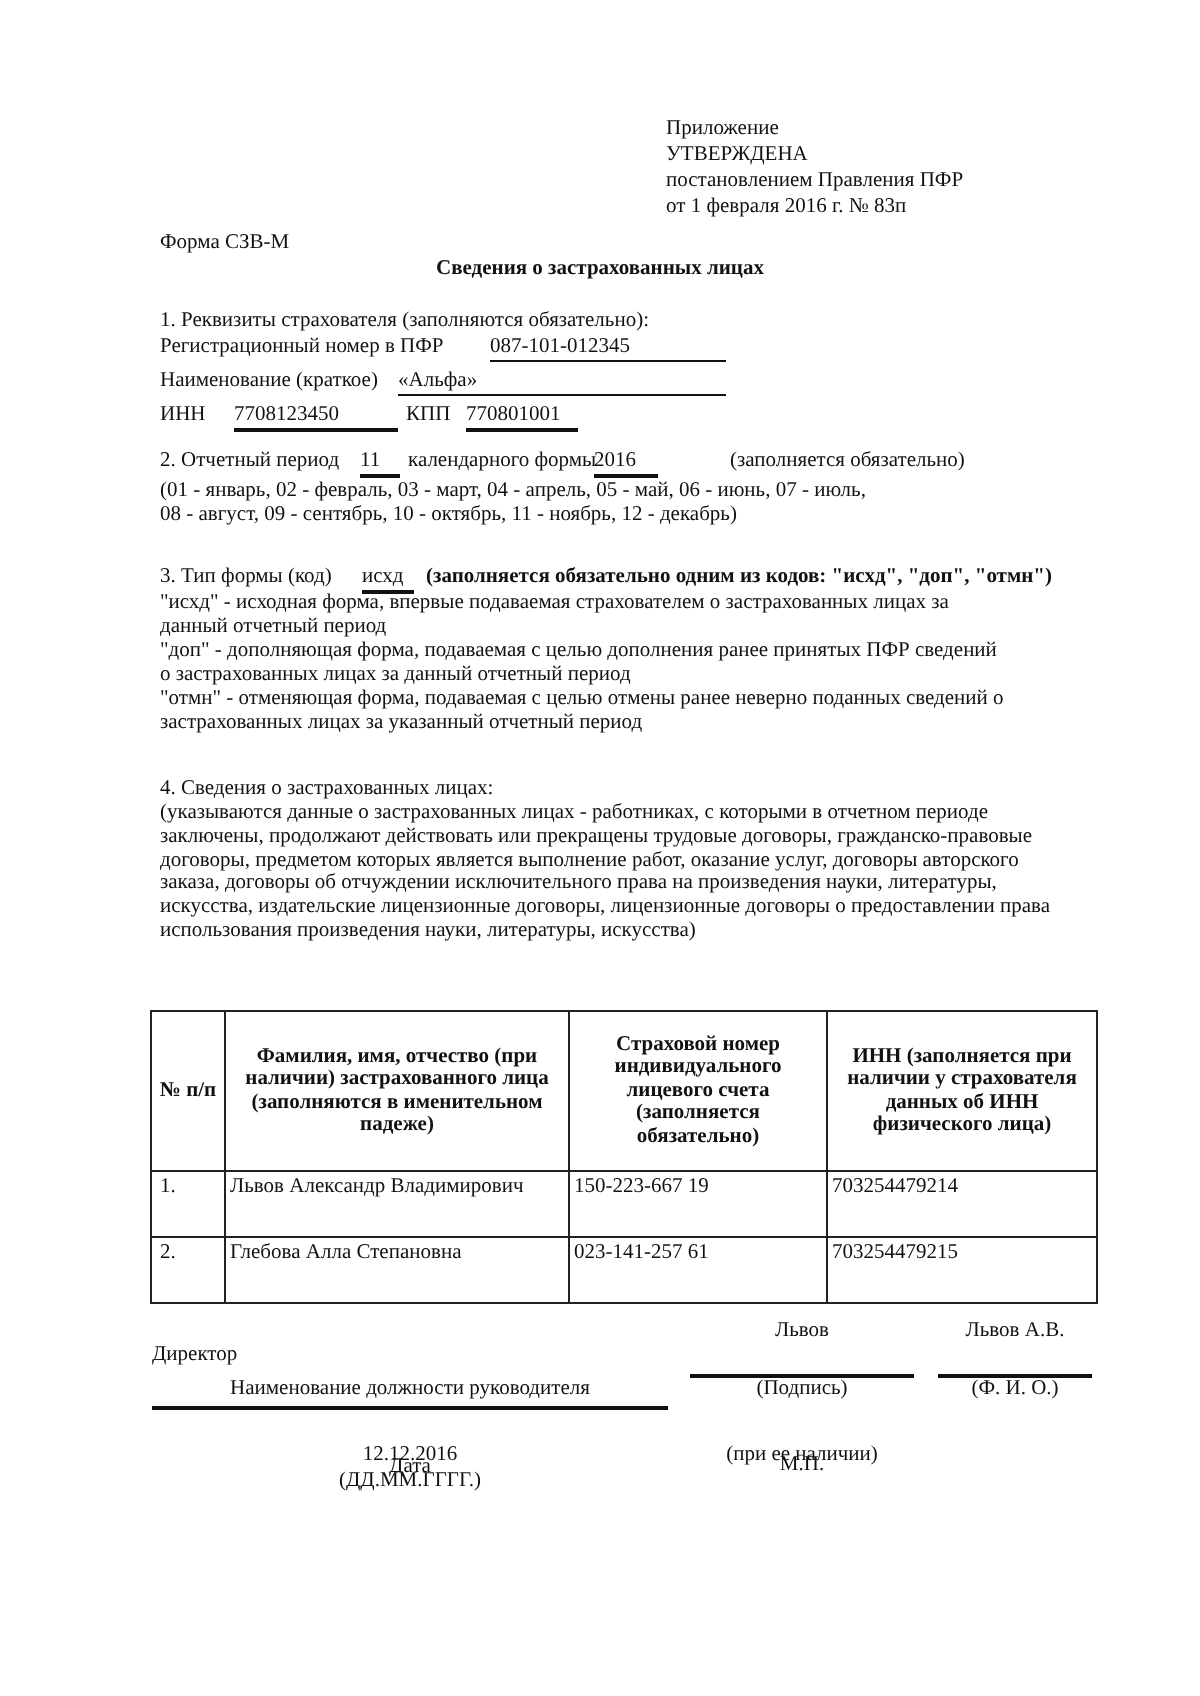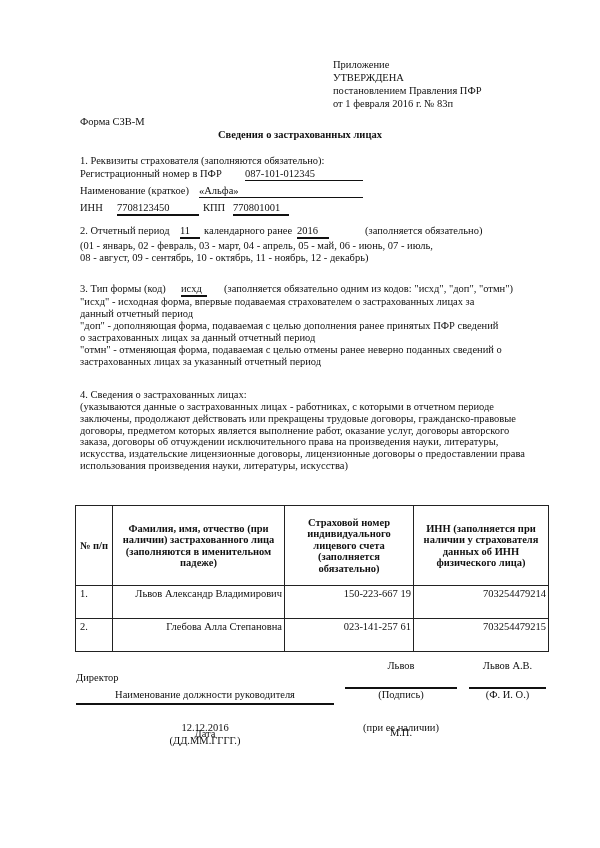--- a/index.html
+++ b/index.html
@@ -7,21 +7,21 @@
          font-family: "Liberation Serif", "DejaVu Serif", serif; color: #111; font-size: 10.5px; }
   .abs { position: absolute; white-space: nowrap; line-height: 12px; }
   .bold { font-weight: bold; }
   .ul { position: absolute; border-bottom: 1px solid #111; text-align: left; line-height: 12px; }
   .ul.thick { border-bottom: 2px solid #111; }
   .para { position: absolute; line-height: 11.8px; white-space: normal; }
   table.ins { position: absolute; left: 75px; top: 505px; width: 473px; border-collapse: collapse;
               table-layout: fixed; font-size: 10.5px; }
   table.ins td, table.ins th { border: 1.5px solid #222; padding: 0 2px; line-height: 11.5px; }
   table.ins th { font-weight: bold; text-align: center; vertical-align: middle; height: 79px; }
-  table.ins td { vertical-align: top; text-align: right; height: 30px; padding-top: 2px; }
+  table.ins td { vertical-align: top; text-align: left; height: 30px; padding-top: 2px; }
   table.ins td.num { text-align: left; padding-left: 4px; }
   .center { text-align: center; }
 </style>
 </head>
 <body>
 
 <div>
   <div class="abs" style="left:333px;top:59px;">Приложение</div>
   <div class="abs" style="left:333px;top:72px;">УТВЕРЖДЕНА</div>
   <div class="abs" style="left:333px;top:85px;">постановлением Правления ПФР</div>
@@ -39,31 +39,31 @@
   <div class="ul" style="left:199px;top:185px;width:164px;">«Альфа»</div>
   <div class="abs" style="left:80px;top:202px;">ИНН</div>
   <div class="ul thick" style="left:117px;top:202px;width:82px;">7708123450</div>
   <div class="abs" style="left:203px;top:202px;">КПП</div>
   <div class="ul thick" style="left:233px;top:202px;width:56px;">770801001</div>
 </div>
 
 <div>
   <div class="abs" style="left:80px;top:225px;">2. Отчетный период</div>
   <div class="ul thick" style="left:180px;top:225px;width:20px;">11</div>
-  <div class="abs" style="left:204px;top:225px;">календарного ранее</div>
+  <div class="abs" style="left:204px;top:225px;">календарного формы</div>
   <div class="ul thick" style="left:297px;top:225px;width:32px;">2016</div>
   <div class="abs" style="left:333px;top:225px;padding-left:32px;">(заполняется обязательно)</div>
   <div class="abs" style="left:80px;top:240px;">(01 - январь, 02 - февраль, 03 - март, 04 - апрель, 05 - май, 06 - июнь, 07 - июль,</div>
   <div class="abs" style="left:80px;top:252px;">08 - август, 09 - сентябрь, 10 - октябрь, 11 - ноябрь, 12 - декабрь)</div>
 </div>
 
 <div>
   <div class="abs" style="left:80px;top:283px;">3. Тип формы (код)</div>
   <div class="ul thick" style="left:181px;top:283px;width:26px;">исхд</div>
-  <div class="abs" style="left:224px;top:283px;">(заполняется обязательно одним из кодов: "исхд", "доп", "отмн")</div>
+  <div class="abs" style="left:213px;top:283px;font-weight:bold;">(заполняется обязательно одним из кодов: "исхд", "доп", "отмн")</div>
   <div class="para" style="left:80px;top:296px;width:430px;">"исхд" - исходная форма, впервые подаваемая страхователем о застрахованных лицах за данный отчетный период</div>
   <div class="para" style="left:80px;top:320px;width:420px;">"доп" - дополняющая форма, подаваемая с целью дополнения ранее принятых ПФР сведений о застрахованных лицах за данный отчетный период</div>
   <div class="para" style="left:80px;top:344px;width:445px;">"отмн" - отменяющая форма, подаваемая с целью отмены ранее неверно поданных сведений о застрахованных лицах за указанный отчетный период</div>
 </div>
 
 <div>
   <div class="abs" style="left:80px;top:389px;">4. Сведения о застрахованных лицах:</div>
   <div class="para" style="left:80px;top:401px;width:452px;">(указываются данные о застрахованных лицах - работниках, с которыми в отчетном периоде заключены, продолжают действовать или прекращены трудовые договоры, гражданско-правовые договоры, предметом которых является выполнение работ, оказание услуг, договоры авторского заказа, договоры об отчуждении исключительного права на произведения науки, литературы, искусства, издательские лицензионные договоры, лицензионные договоры о предоставлении права использования произведения науки, литературы, искусства)</div>
 </div>
 

